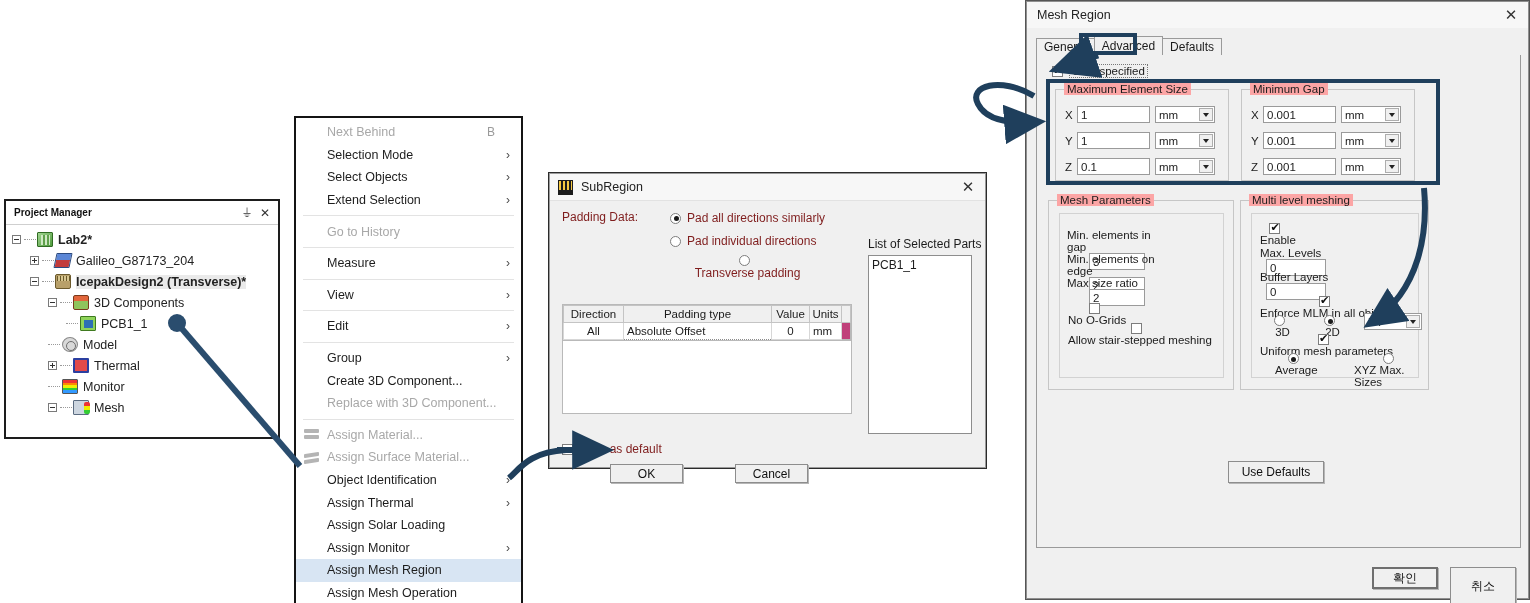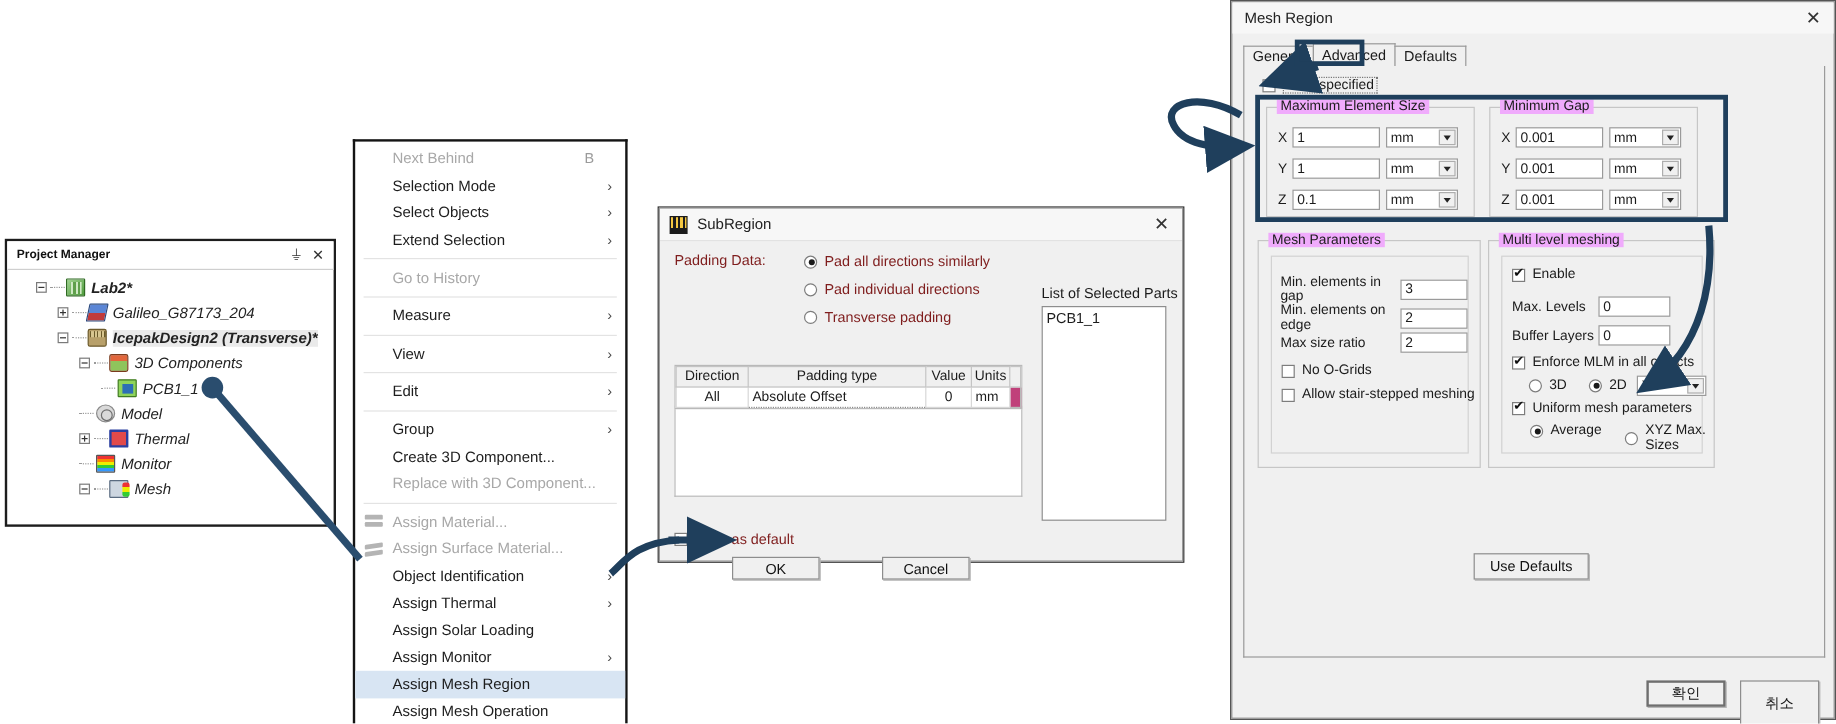--- a/index.html
+++ b/index.html
@@ -18,21 +18,21 @@
     background:#ffffff; border:2px solid #1d1d1d; overflow:hidden;
   }
   #pm-header {
     height:24px; display:flex; align-items:center;
     padding:0 4px 0 8px; background:#ffffff;
     border-bottom:1px solid #cfcfcf;
   }
   #pm-title { font-size:10px; font-weight:600; color:#111; flex:1; }
   .pm-hdr-btn { width:18px; text-align:center; color:#333; font-size:12px; cursor:default; }
 
-  .tree { padding:4px 0 0 24px;font-style:italic; }
+  .tree { padding:4px 0 0 6px; }
   .tnode { display:flex; align-items:center; height:21px; white-space:nowrap; position:relative; }
   .tbox {
     width:9px; height:9px; border:1px solid #7a7a7a; background:#fff;
     display:inline-block; position:relative; margin-right:3px; flex:none;
   }
   .tbox::before {
     content:""; position:absolute; left:1px; top:3px; width:5px; height:1px; background:#333;
   }
   .tbox.plus::after {
     content:""; position:absolute; left:3px; top:1px; width:1px; height:5px; background:#333;
@@ -151,41 +151,41 @@
      display:flex; align-items:center; margin-right:-1px; }
   .tab.active { background:#f0f0f0; height:19px; }
 
   #mr-panel { position:absolute; left:9px; top:53px; width:485px; height:493px;
      border:1px solid #9a9a9a; border-top:none; background:#f0f0f0; }
 
   #user-specified { position:absolute; left:1052px; top:64px; display:flex; align-items:center; }
   #user-specified .txt { border:1px dotted #777; padding:0 2px; font-size:11.5px; }
 
   .grp { position:absolute; border:1px solid #c6c6c6; }
-  .grp > .grp-title { position:absolute; left:8px; top:-7px; background:#f0abfc;
+  .grp > .grp-title { position:absolute; left:8px; top:-7px; background:#fca5a5;
      padding:0 3px; font-size:11.5px; color:#1b1b1b; }
 
   #grp-max { left:1055px; top:89px; width:174px; height:92px; }
   #grp-gap { left:1241px; top:89px; width:174px; height:92px; }
   .fieldrow { position:absolute; display:flex; align-items:center; height:17px; }
   .axis { width:12px; font-size:11.5px; color:#1b1b1b; }
   .tbox-in { height:17px; border:1px solid #9a9a9a; background:#fff;
      font-size:11.5px; color:#1b1b1b; padding:0 3px; display:flex; align-items:center; }
   .combo { height:17px; border:1px solid #9a9a9a; background:#fff; display:flex;
      align-items:center; font-size:11.5px; color:#1b1b1b; padding-left:3px; position:relative; }
   .combo .cb-btn { position:absolute; right:1px; top:1px; width:14px; height:13px;
      background:#f0f0f0; border:1px solid #adadad; display:flex; align-items:center; justify-content:center; }
   .combo .cb-btn::after { content:""; border-left:3px solid transparent; border-right:3px solid transparent;
      border-top:4px solid #222; }
 
   #grp-meshparams { left:1048px; top:200px; width:186px; height:190px; }
   #grp-mlm { left:1240px; top:200px; width:189px; height:190px;padding-left:40px; }
   .inner-sunken { position:absolute; border:1px solid #d2d2d2; background:#f0f0f0; }
 
-  .mp-row { position:absolute; display:flex; align-items:center; font-size:11.5px; color:#1b1b1b; }
+  .mp-row { position:absolute; display:flex; align-items:center; font-size:11.5px; color:#1b1b1b;flex-direction:column; }
 
   #use-defaults-btn { position:absolute; left:1228px; top:461px; width:96px; height:22px; }
   #mr-ok { position:absolute; left:1372px; top:567px; width:66px; height:22px; border:2px solid #6f6f6f; }
   #mr-cancel { position:absolute; left:1450px; top:567px; width:66px; height:38px; }
 
   
   .ann { position:absolute; pointer-events:none; }
   .ann-box { position:absolute; border:4px solid #1f3f5c; }
   svg { overflow:visible; }
 </style>
@@ -347,21 +347,21 @@
 
     <div style="position:absolute;left:120px;top:8px;">
       <div class="rrow">
         <span class="radio on"></span>
         <span class="sr-lbl">Pad all directions similarly</span>
       </div>
       <div class="rrow" style="margin-top:5px;">
         <span class="radio"></span>
         <span class="sr-lbl">Pad individual directions</span>
       </div>
-      <div class="rrow" style="margin-top:5px;">
+      <div class="rrow" style="margin-top:5px;flex-direction:column;">
         <span class="radio"></span>
         <span class="sr-lbl">Transverse padding</span>
       </div>
     </div>
 
     <div id="pad-body-fill"></div>
     <div id="pad-table">
       <table>
         <tbody>
             <tr>

